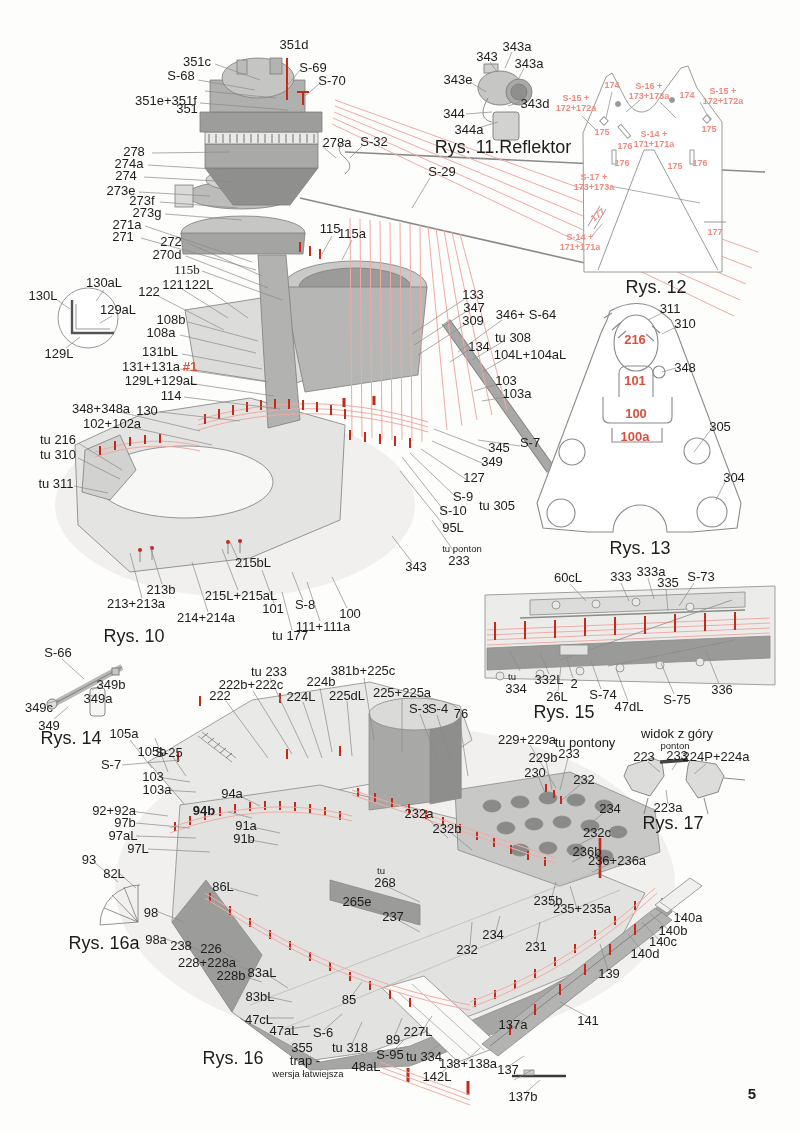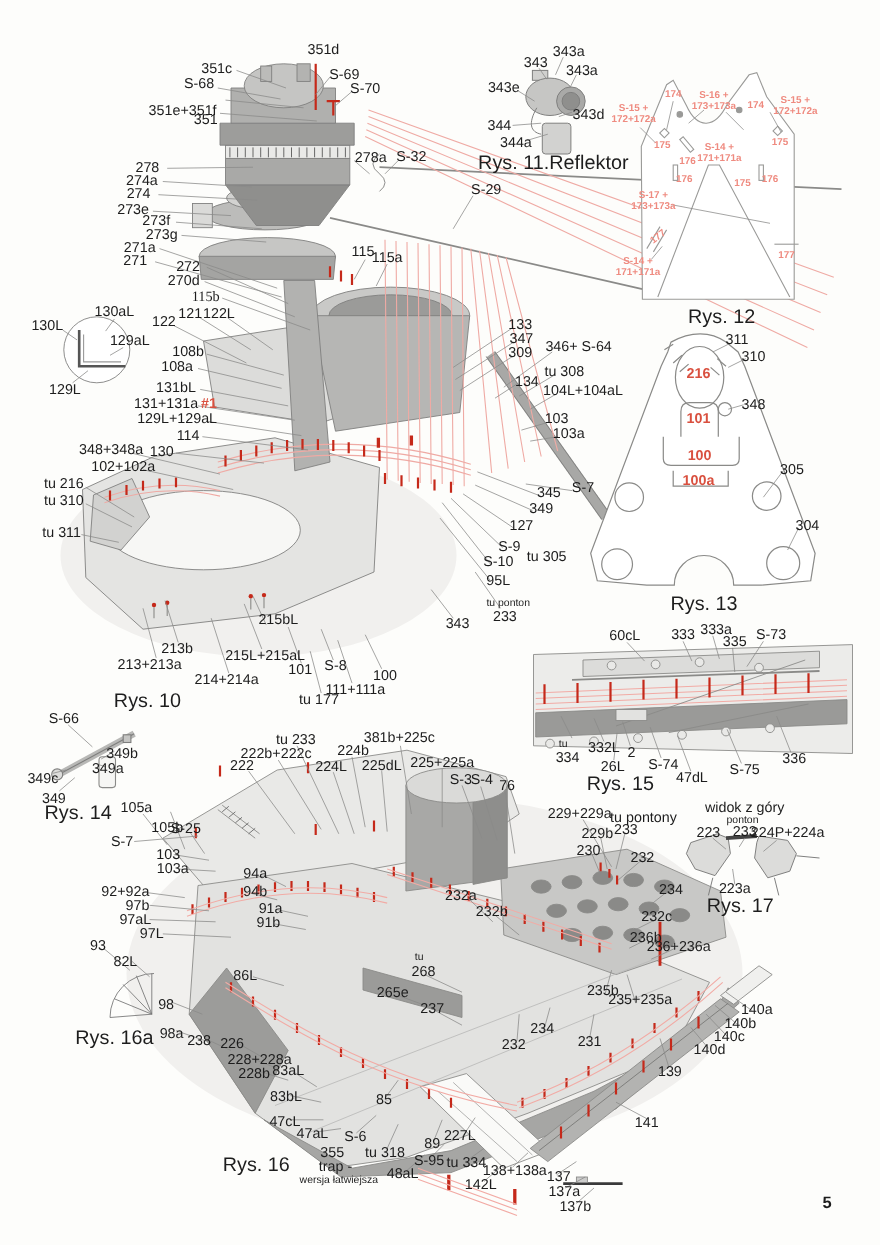--- a/index.html
+++ b/index.html
@@ -389,57 +389,57 @@
       <div class="lbl" style="left: 419px; top: 709px;">S-3</div>
       <div class="lbl" style="left: 438px; top: 709px;">S-4</div>
       <div class="lbl" style="left: 461px; top: 714px;">76</div>
       <div class="lbl" style="left: 124px; top: 734px;">105a</div>
       <div class="lbl" style="left: 152px; top: 732px; margin-top: 20px;">105b</div>
       <div class="lbl" style="left: 169px; top: 753px;">S-25</div>
       <div class="lbl" style="left: 111px; top: 765px;">S-7</div>
       <div class="lbl" style="left: 153px; top: 777px;">103</div>
       <div class="lbl" style="left: 157px; top: 790px;">103a</div>
       <div class="lbl" style="left: 232px; top: 794px;">94a</div>
-      <div class="lbl" style="left: 232px; top: 811px;">94b</div>
+      <div class="lbl" style="left: 204px; top: 811px; font-weight: bold;">94b</div>
       <div class="lbl" style="left: 114px; top: 811px;">92+92a</div>
       <div class="lbl" style="left: 125px; top: 823px;">97b</div>
       <div class="lbl" style="left: 123px; top: 836px;">97aL</div>
       <div class="lbl" style="left: 138px; top: 849px;">97L</div>
       <div class="lbl" style="left: 246px; top: 826px;">91a</div>
       <div class="lbl" style="left: 244px; top: 839px;">91b</div>
       <div class="lbl" style="left: 89px; top: 860px;">93</div>
       <div class="lbl" style="left: 114px; top: 874px;">82L</div>
       <div class="lbl" style="left: 223px; top: 887px;">86L</div>
       <div class="lbl" style="left: 151px; top: 913px;">98</div>
       <div class="lbl" style="left: 156px; top: 940px;">98a</div>
       <div class="lbl caption" style="left: 104px; top: 944px;">Rys. 16a</div>
       <div class="lbl" style="left: 181px; top: 946px;">238</div>
       <div class="lbl" style="left: 211px; top: 949px;">226</div>
-      <div class="lbl" style="left: 236px; top: 963px;">228+228a</div>
+      <div class="lbl" style="left: 207px; top: 963px;">228+228a</div>
       <div class="lbl" style="left: 231px; top: 976px;">228b</div>
       <div class="lbl" style="left: 262px; top: 973px;">83aL</div>
       <div class="lbl" style="left: 260px; top: 997px;">83bL</div>
       <div class="lbl" style="left: 259px; top: 1020px;">47cL</div>
       <div class="lbl" style="left: 284px; top: 1031px;">47aL</div>
       <div class="lbl" style="left: 323px; top: 1033px;">S-6</div>
       <div class="lbl" style="left: 302px; top: 1048px;">355</div>
       <div class="lbl" style="left: 305px; top: 1061px;">trap -</div>
       <div class="lbl small" style="left: 308px; top: 1074px;">wersja łatwiejsza</div>
       <div class="lbl caption" style="left: 233px; top: 1059px;">Rys. 16</div>
       <div class="lbl" style="left: 349px; top: 1000px;">85</div>
       <div class="lbl" style="left: 350px; top: 1048px;">tu 318</div>
       <div class="lbl" style="left: 393px; top: 1040px;">89</div>
       <div class="lbl" style="left: 390px; top: 1055px;">S-95</div>
       <div class="lbl" style="left: 366px; top: 1067px;">48aL</div>
       <div class="lbl" style="left: 418px; top: 1032px;">227L</div>
       <div class="lbl" style="left: 424px; top: 1057px;">tu 334</div>
       <div class="lbl" style="left: 468px; top: 1064px;">138+138a</div>
       <div class="lbl" style="left: 437px; top: 1077px;">142L</div>
       <div class="lbl" style="left: 508px; top: 1070px;">137</div>
-      <div class="lbl" style="left: 513px; top: 1083px;">137a</div>
+      <div class="lbl" style="left: 513px; top: 1025px;">137a</div>
       <div class="lbl" style="left: 523px; top: 1097px;">137b</div>
       <div class="lbl" style="left: 527px; top: 740px;">229+229a</div>
       <div class="lbl" style="left: 585px; top: 743px;">tu pontony</div>
       <div class="lbl" style="left: 569px; top: 754px;">233</div>
       <div class="lbl" style="left: 543px; top: 758px;">229b</div>
       <div class="lbl" style="left: 535px; top: 773px;">230</div>
       <div class="lbl" style="left: 584px; top: 780px;">232</div>
       <div class="lbl" style="left: 610px; top: 809px;">234</div>
       <div class="lbl" style="left: 597px; top: 833px;">232c</div>
       <div class="lbl" style="left: 587px; top: 852px;">236b</div>

